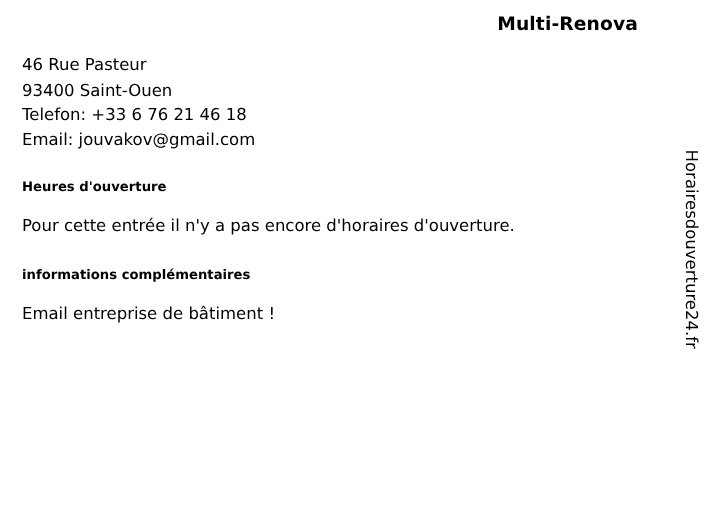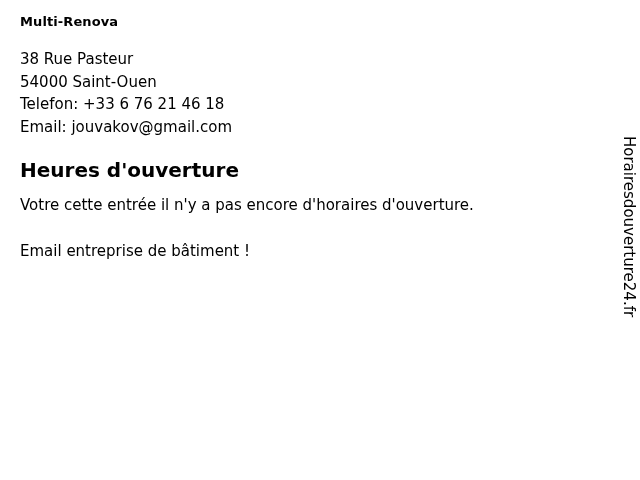--- a/index.html
+++ b/index.html
@@ -15,36 +15,37 @@
     position: relative;
     overflow: hidden;
   }
   .page {
     position: absolute;
     left: 20px;
     top: 10px;
     width: 560px;
   }
   .business-name {
-    font-size: 13px;
+    font-size: 17px;
     font-weight: bold;
     line-height: 24px;
     margin: 0 0 14px 0;
     letter-spacing: 0.1px;
+    text-align: right;
   }
   .address-block {
     font-size: 15px;
     line-height: 22.5px;
     margin: 0 0 22px 0;
   }
   .address-line {
     display: block;
   }
   .section-heading {
-    font-size: 20px;
+    font-size: 12px;
     font-weight: bold;
     line-height: 20px;
     margin: 0 0 14px 0;
   }
   .section-text {
     font-size: 15px;
     line-height: 22px;
     margin: 0 0 24px 0;
   }
   .section-text.last {
@@ -63,26 +64,27 @@
   }
 </style>
 </head>
 <body>
 
 <div class="page">
 
   <h1 class="business-name">Multi-Renova</h1>
 
   <div class="address-block">
-    <span class="address-line">38 Rue Pasteur</span>
-    <span class="address-line">54000 Saint-Ouen</span>
+    <span class="address-line">46 Rue Pasteur</span>
+    <span class="address-line">93400 Saint-Ouen</span>
     <span class="address-line">Telefon: +33 6 76 21 46 18</span>
     <span class="address-line">Email: jouvakov@gmail.com</span>
   </div>
 
   <h2 class="section-heading">Heures d'ouverture</h2>
-  <p class="section-text">Votre cette entrée il n'y a pas encore d'horaires d'ouverture.</p>
+  <p class="section-text">Pour cette entrée il n'y a pas encore d'horaires d'ouverture.</p>
 
+  <h2 class="section-heading">informations complémentaires</h2>
   <p class="section-text last">Email entreprise de bâtiment !</p>
 
 </div>
 
 <div class="vertical-watermark">Horairesdouverture24.fr</div>
 
 </body></html>

